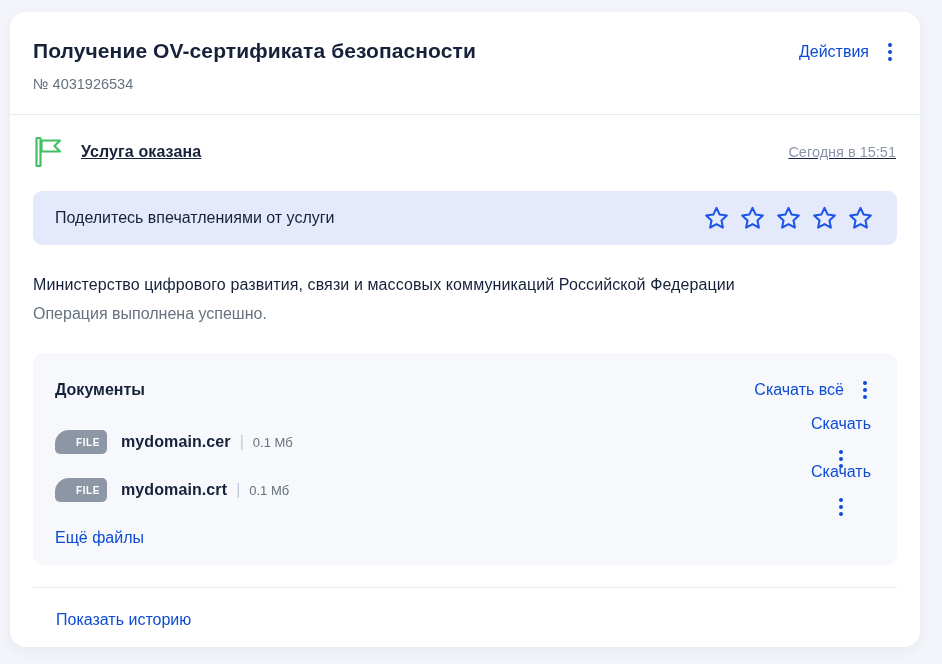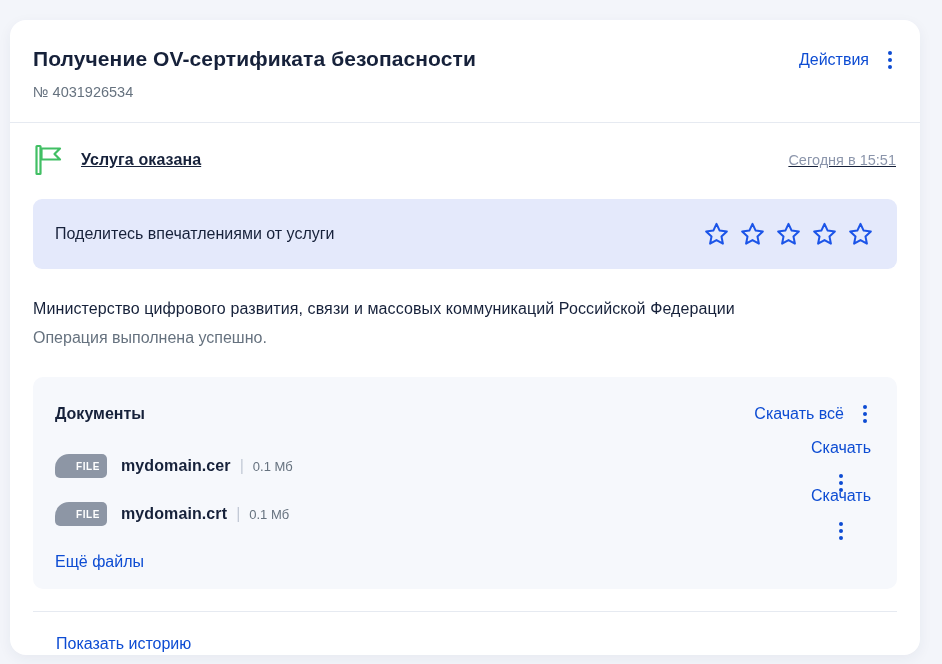--- a/index.html
+++ b/index.html
@@ -18,21 +18,21 @@
   * { margin: 0; padding: 0; box-sizing: border-box; }
   html, body {
     width: 942px; height: 664px;
     background: var(--page-bg);
     font-family: "Liberation Sans", sans-serif;
     color: var(--dark);
     overflow: hidden;
   }
   .card {
     position: absolute;
-    left: 10px; top: 20px;
+    left: 10px; top: 12px;
     width: 910px; height: 635px;
     background: #ffffff;
     border-radius: 16px;
     box-shadow: 0 4px 14px rgba(30, 45, 90, 0.06);
   }
   
   .card-header {
     display: flex;
     justify-content: space-between;
     align-items: flex-start;
@@ -85,21 +85,21 @@
   .flag-icon { flex: 0 0 auto; margin-right: 17px; display: inline-flex; }
   .status-label { font-size: 16px; font-weight: bold; letter-spacing: 0.1px; }
   .status-time {
     margin-left: auto;
     font-size: 14.5px;
     color: var(--slate);
     padding-right: 1px;
   }
   .feedback-banner {
     margin-top: 22px;
-    height: 70px;
+    height: 54px;
     background: var(--banner-bg);
     border-radius: 9px;
     display: flex;
     align-items: center;
     padding: 0 23px 0 22px;
   }
   .feedback-prompt { font-size: 16px; }
   .star-rating {
     margin-left: auto;
     display: flex;

